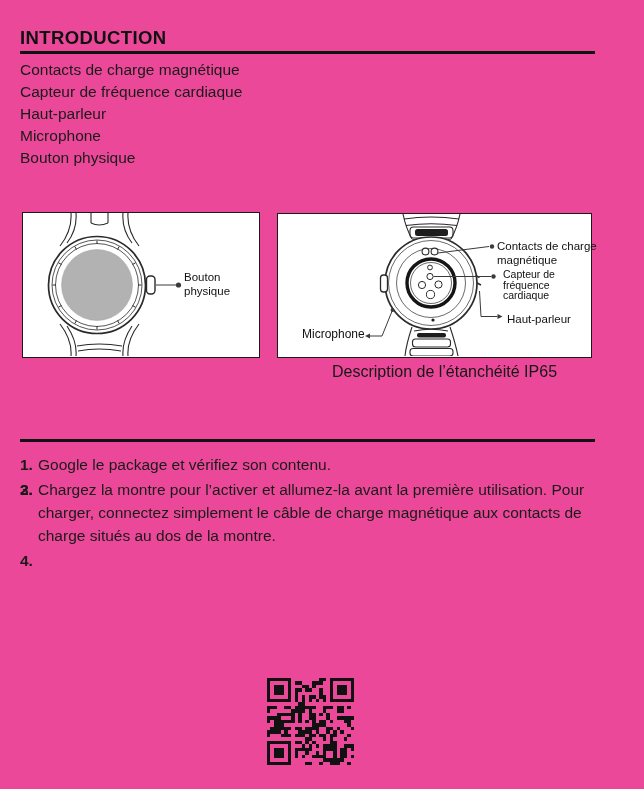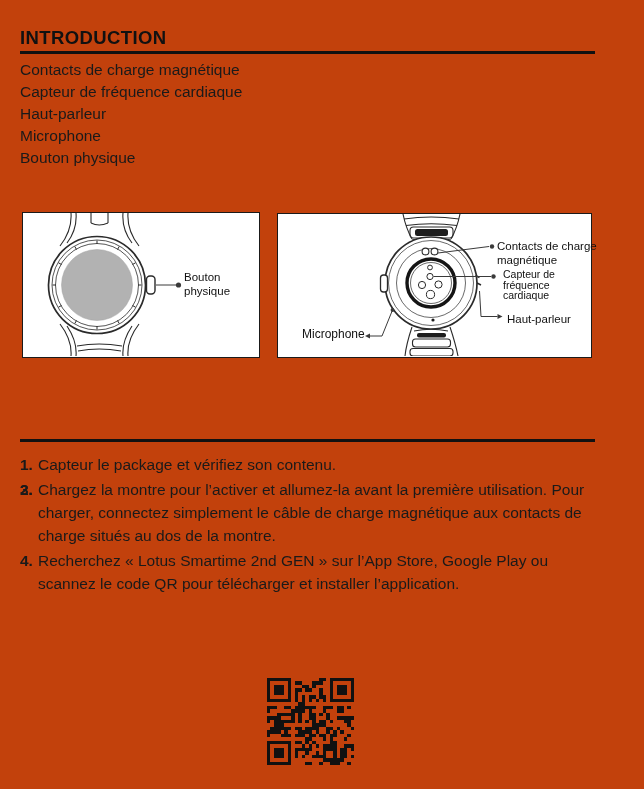--- a/index.html
+++ b/index.html
@@ -1,17 +1,17 @@
 <!DOCTYPE html>
 <html><head>
 <meta charset="utf-8">
 <style>
   html,body{margin:0;padding:0;background:#fff;}
   .page{
-    position:relative;width:644px;height:789px;background:#c2410c;
+    position:relative;width:644px;height:789px;background:#ec4899;
     font-family:"Liberation Sans","DejaVu Sans",sans-serif;color:#1a1a1a;
     overflow:hidden;
   }
   .abs{position:absolute;}
   .h-title{font-size:18.5px;font-weight:bold;letter-spacing:.4px;color:#111;}
   .rule{background:#111;height:3px;}
   .feature-list{left:20px;top:59px;font-size:15.5px;line-height:22px;}
   .fig-box{border:1.6px solid #1a1a1a;background:#fff;box-sizing:border-box;}
   .fig-left{left:22px;top:212px;width:238px;height:146px;}
   .fig-right{left:277px;top:213px;width:315px;height:145px;}
@@ -155,38 +155,38 @@
       <circle cx="114.5" cy="96" r="1.9" fill="#3a3a3a"></circle>
       <polygon points="219.5,99.9 224.5,102.5 219.5,105.1" fill="#3a3a3a"></polygon>
       <polygon points="92,119.4 87,122 92,124.6" fill="#3a3a3a"></polygon>
     </svg>
   </div>
   <div class="abs dlabel" style="left:497px;top:239px;width:112px;">Contacts de charge magnétique</div>
   <div class="abs dlabel-sm" style="left:503px;top:269px;width:64px;">Capteur de fréquence cardiaque</div>
   <div class="abs dlabel" style="left:507px;top:312px;width:90px;">Haut-parleur</div>
   <div class="abs dlabel" style="left:302px;top:327px;width:90px;font-size:12px;">Microphone</div>
 
+  <div class="abs caption">Description de l’étanchéité IP65</div>
 
   <div class="abs rule" style="left:20px;top:439px;width:575px;"></div>
 
   <div class="abs steps">
     <div class="step">
       <span class="num">1.</span>
-      <span>Capteur le package et vérifiez son contenu.</span>
+      <span>Google le package et vérifiez son contenu.</span>
     </div>
     <div class="step">
       <span class="num">2.</span>
     </div>
     <div class="step">
       <span class="num">3.</span>
       <span>Chargez la montre pour l’activer et allumez-la avant la première utilisation. Pour charger, connectez simplement le câble de charge magnétique aux contacts de charge situés au dos de la montre.</span>
     </div>
     <div class="step">
       <span class="num">4.</span>
-      <span>Recherchez «&nbsp;Lotus Smartime 2nd GEN&nbsp;» sur l’App Store, Google Play ou scannez le code QR pour télécharger et installer l’application.</span>
     </div>
   </div>
 
   <svg class="abs qr" id="qr-svg" viewBox="0 0 25 25" shape-rendering="crispEdges">
       <rect x="0" y="0" width="1" height="1" fill="#111"></rect>
       <rect x="1" y="0" width="1" height="1" fill="#111"></rect>
       <rect x="2" y="0" width="1" height="1" fill="#111"></rect>
       <rect x="3" y="0" width="1" height="1" fill="#111"></rect>
       <rect x="4" y="0" width="1" height="1" fill="#111"></rect>
       <rect x="5" y="0" width="1" height="1" fill="#111"></rect>

